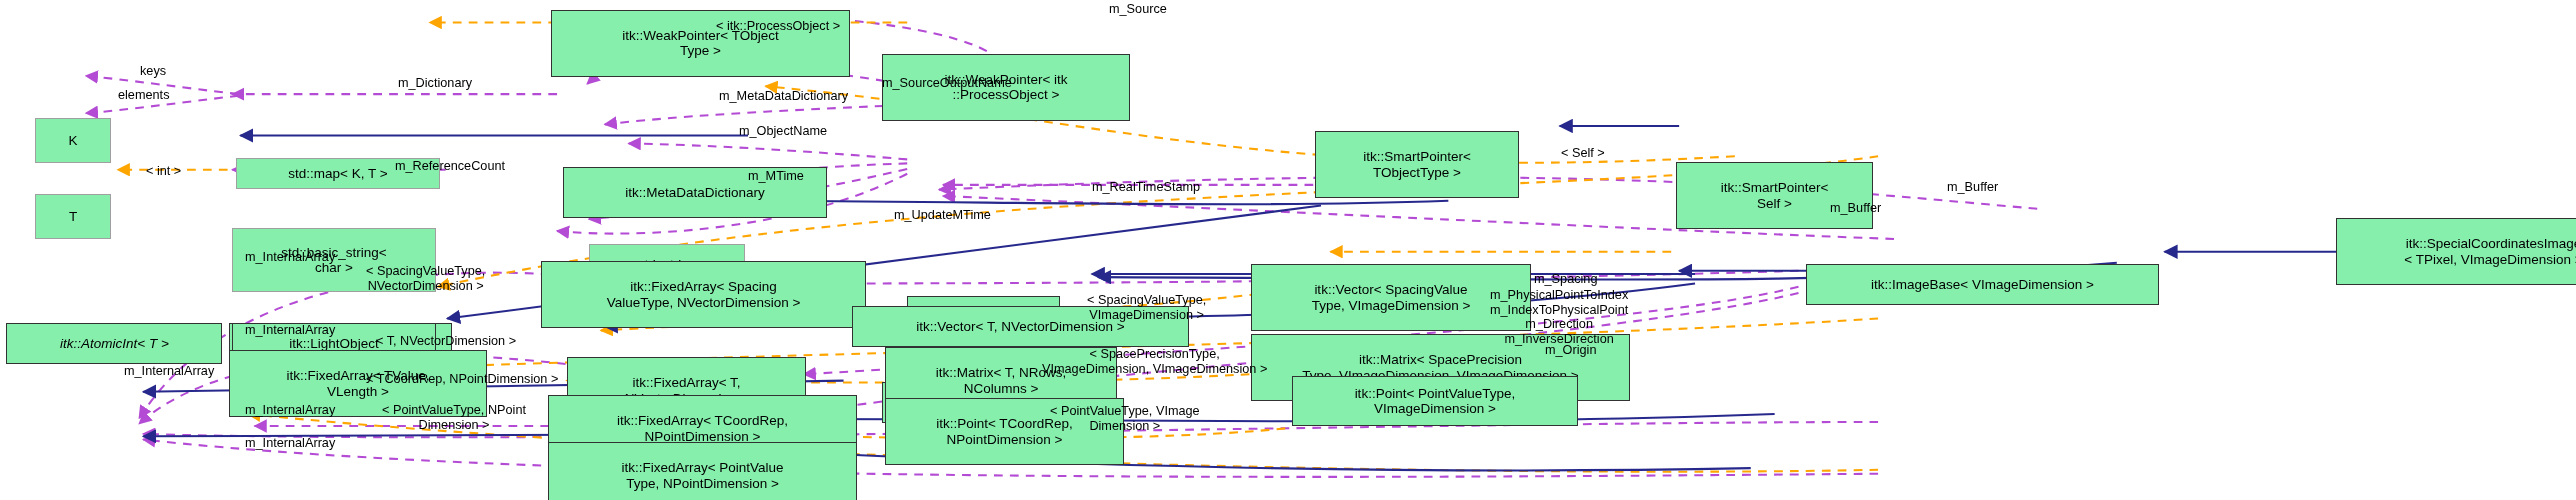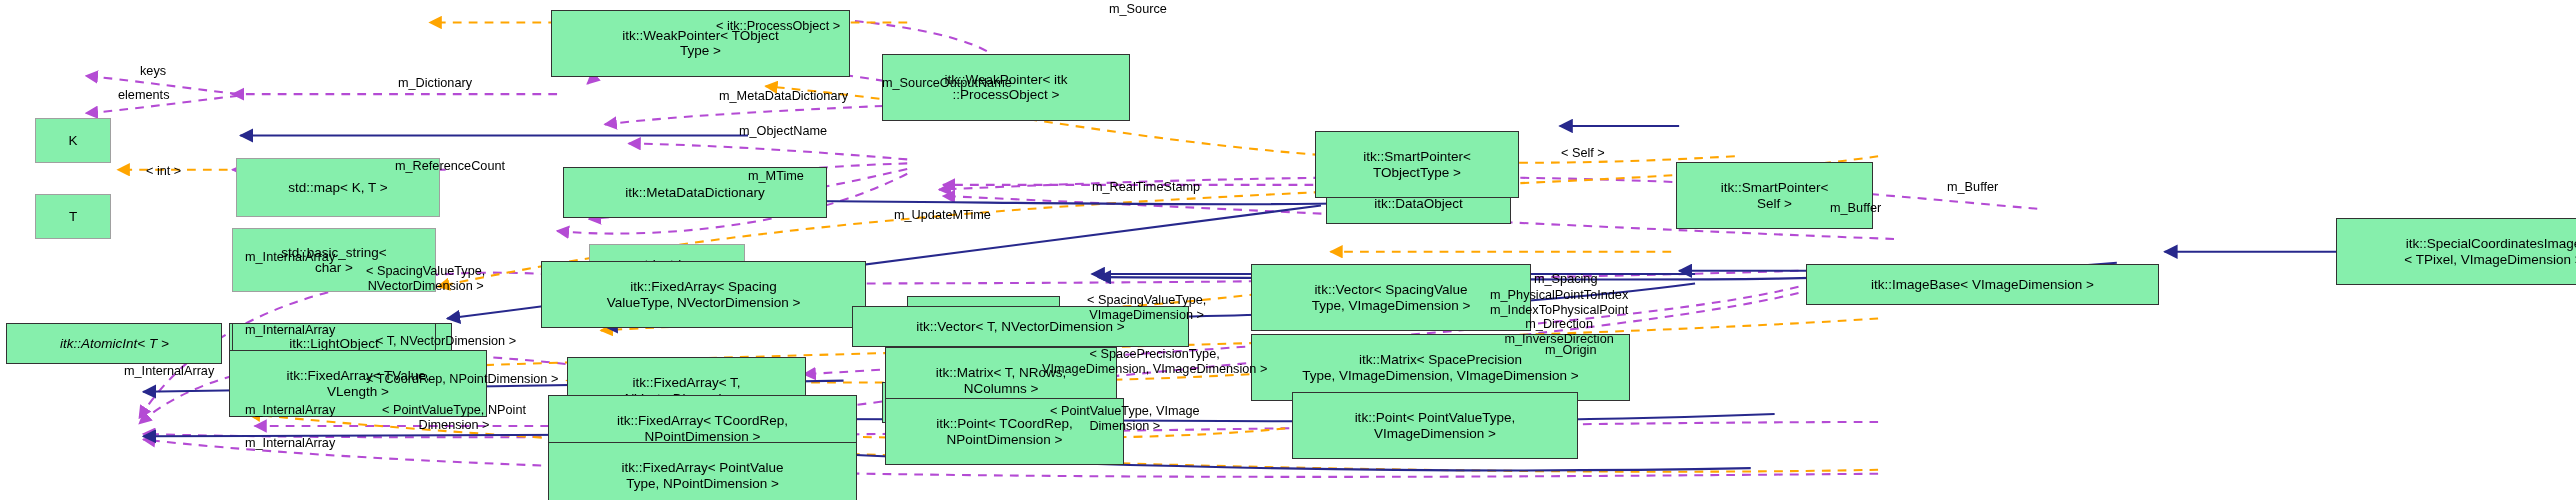--- a/index.html
+++ b/index.html
@@ -127,34 +127,33 @@
       <path d="M 2200 588 C 1600 600 1000 570 870 560"></path>
       <path d="M 1060 478 L 180 492"></path>
       <path d="M 1060 545 L 180 548"></path>
     </g>
   </svg>
 
 <div class="node light" style="left: 35px; top: 118px; width: 76px; height: 45px;"><span>K</span></div>
     <div class="node light" style="left: 35px; top: 194px; width: 76px; height: 45px;"><span>T</span></div>
     <div class="node heavy" style="left: 6.4px; top: 323px; width: 216px; height: 41px; font-style: italic;"><span>itk::AtomicInt&lt; T &gt;</span></div>
     <div class="node heavy" style="left: 229px; top: 323px; width: 223px; height: 41px;"><span>itk::AtomicInt&lt; int &gt;</span></div>
-    <div class="node light" style="left: 236px; top: 158px; width: 204px; height: 59px;"><span>std::map&lt; K, T &gt;</span></div>
+    <div class="node light" style="left: 236px; top: 158px; width: 204px; height: 31px;"><span>std::map&lt; K, T &gt;</span></div>
     <div class="node light" style="left: 232px; top: 228px; width: 204px; height: 64px;"><span>std::basic_string&lt;
 char &gt;</span></div>
     <div class="node heavy" style="left: 232px; top: 323px; width: 204px; height: 41px;"><span>itk::LightObject</span></div>
     <div class="node heavy" style="left: 570px; top: 433px; width: 210px; height: 41px;"><span>itk::TimeStamp</span></div>
     <div class="node heavy" style="left: 563px; top: 167px; width: 264px; height: 51px;"><span>itk::MetaDataDictionary</span></div>
     <div class="node light" style="left: 589px; top: 244px; width: 156px; height: 41px;"><span>std::string</span></div>
     <div class="node heavy" style="left: 907px; top: 296px; width: 153px; height: 41px;"><span>itk::Object</span></div>
     <div class="node heavy" style="left: 882px; top: 382px; width: 226px; height: 41px;"><span>itk::RealTimeStamp</span></div>
     <div class="node heavy" style="left: 551px; top: 9.5px; width: 299px; height: 67px;"><span>itk::WeakPointer&lt; TObject
 Type &gt;</span></div>
     <div class="node heavy" style="left: 882px; top: 9.5px; width: 248px; height: 67px; margin-top: 44px;"><span>itk::WeakPointer&lt; itk
 ::ProcessObject &gt;</span></div>
-    <div class="node heavy" style="left: 1326px; top: 183px; width: 185px; height: 41px;"><span>itk::DataObject</span></div>
     <div class="node heavy" style="left: 1315px; top: 131px; width: 204px; height: 67px;"><span>itk::SmartPointer&lt;
 TObjectType &gt;</span></div>
     <div class="node heavy" style="left: 1676px; top: 162px; width: 197px; height: 67px;"><span>itk::SmartPointer&lt;
 Self &gt;</span></div>
     <div class="node heavy" style="left: 541px; top: 261px; width: 325px; height: 67px;"><span>itk::FixedArray&lt; Spacing
 ValueType, NVectorDimension &gt;</span></div>
     <div class="node heavy" style="left: 567px; top: 357px; width: 239px; height: 67px;"><span>itk::FixedArray&lt; T,
 NVectorDimension &gt;</span></div>
     <div class="node heavy" style="left: 229px; top: 350px; width: 258px; height: 67px;"><span>itk::FixedArray&lt; TValue,
 VLength &gt;</span></div>
@@ -164,21 +163,21 @@
 Type, NPointDimension &gt;</span></div>
     <div class="node heavy" style="left: 852px; top: 306px; width: 337px; height: 41px;"><span>itk::Vector&lt; T, NVectorDimension &gt;</span></div>
     <div class="node heavy" style="left: 885px; top: 347px; width: 232px; height: 67px; align-items: center;"><span>itk::Matrix&lt; T, NRows,
 NColumns &gt;</span></div>
     <div class="node heavy" style="left: 885px; top: 398px; width: 239px; height: 67px;"><span>itk::Point&lt; TCoordRep,
 NPointDimension &gt;</span></div>
     <div class="node heavy" style="left: 1251px; top: 264px; width: 280px; height: 67px;"><span>itk::Vector&lt; SpacingValue
 Type, VImageDimension &gt;</span></div>
     <div class="node heavy" style="left: 1251px; top: 334px; width: 379px; height: 67px;"><span>itk::Matrix&lt; SpacePrecision
 Type, VImageDimension, VImageDimension &gt;</span></div>
-    <div class="node heavy" style="left: 1292px; top: 392px; width: 286px; height: 67px;"><span>itk::Point&lt; PointValueType,
+    <div class="node heavy" style="left: 1292px; top: 376px; width: 286px; height: 50px;"><span>itk::Point&lt; PointValueType,
 VImageDimension &gt;</span></div>
     <div class="node heavy" style="left: 1806px; top: 264px; width: 353px; height: 41px;"><span>itk::ImageBase&lt; VImageDimension &gt;</span></div>
     <div class="node heavy" style="left: 2336px; top: 218px; width: 315px; height: 67px;"><span>itk::SpecialCoordinatesImage
 &lt; TPixel, VImageDimension &gt;</span></div>
     <div class="edge-label" style="left: 140px; top: 64px;">keys</div>
     <div class="edge-label" style="left: 118px; top: 88px;">elements</div>
     <div class="edge-label" style="left: 398px; top: 76px;">m_Dictionary</div>
     <div class="edge-label" style="left: 719px; top: 89px;">m_MetaDataDictionary</div>
     <div class="edge-label" style="left: 882px; top: 76px;">m_SourceOutputName</div>
     <div class="edge-label" style="left: 1109px; top: 1.6px;">m_Source</div>

